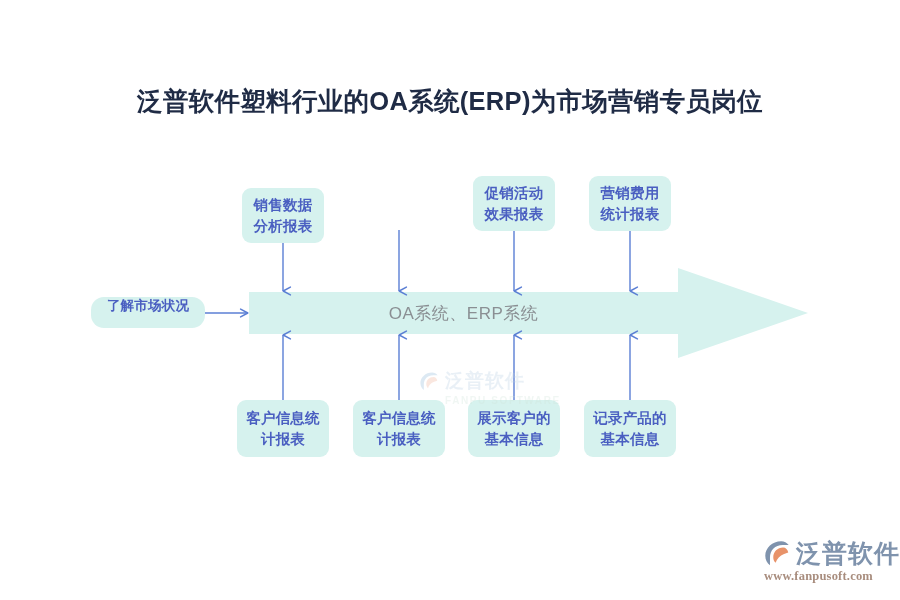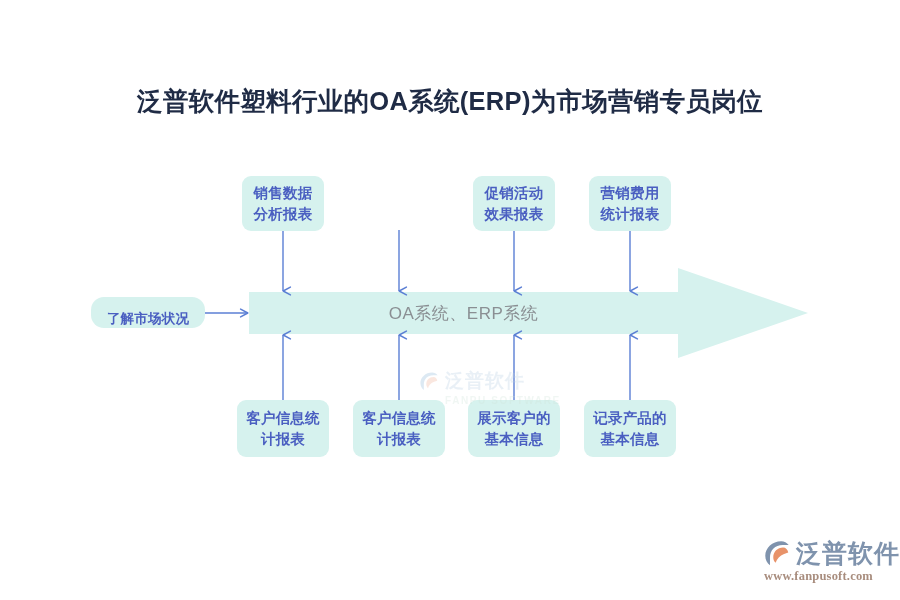--- a/index.html
+++ b/index.html
@@ -69,21 +69,21 @@
 
   .node.top    { width: 82px; height: 55px; }
   .node.bottom { width: 92px; height: 57px; }
 
   .node.entry {
     width: 114px;
     height: 31px;
     border-radius: 13px;
     font-size: 13.5px;
     line-height: 18px;
-    justify-content: flex-end;
+    justify-content: flex-start;
   }
 
   
   .band-label {
     position: absolute;
     left: 249px;
     top: 292px;
     width: 429px;
     height: 42px;
     display: flex;
@@ -200,21 +200,21 @@
     <line x1="514" y1="400" x2="514" y2="335" stroke="#5b7fd4" stroke-width="1.4" marker-end="url(#mk-up)"></line>
     <line x1="630" y1="400" x2="630" y2="335" stroke="#5b7fd4" stroke-width="1.4" marker-end="url(#mk-up)"></line>
   </svg>
 
   <div class="band-label">OA系统、ERP系统</div>
 
   <div class="node entry" style="left:91px; top:297px;">
     <span class="ln">了解市场状况</span>
   </div>
 
-  <div class="node top" style="left:242px; top:176px;">
+  <div class="node top" style="left:242px; top:188px;">
     <span class="ln">销售数据</span>
     <span class="ln">分析报表</span>
   </div>
   <div class="node top" style="left:473px; top:176px;">
     <span class="ln">促销活动</span>
     <span class="ln">效果报表</span>
   </div>
   <div class="node top" style="left:589px; top:176px;">
     <span class="ln">营销费用</span>
     <span class="ln">统计报表</span>

